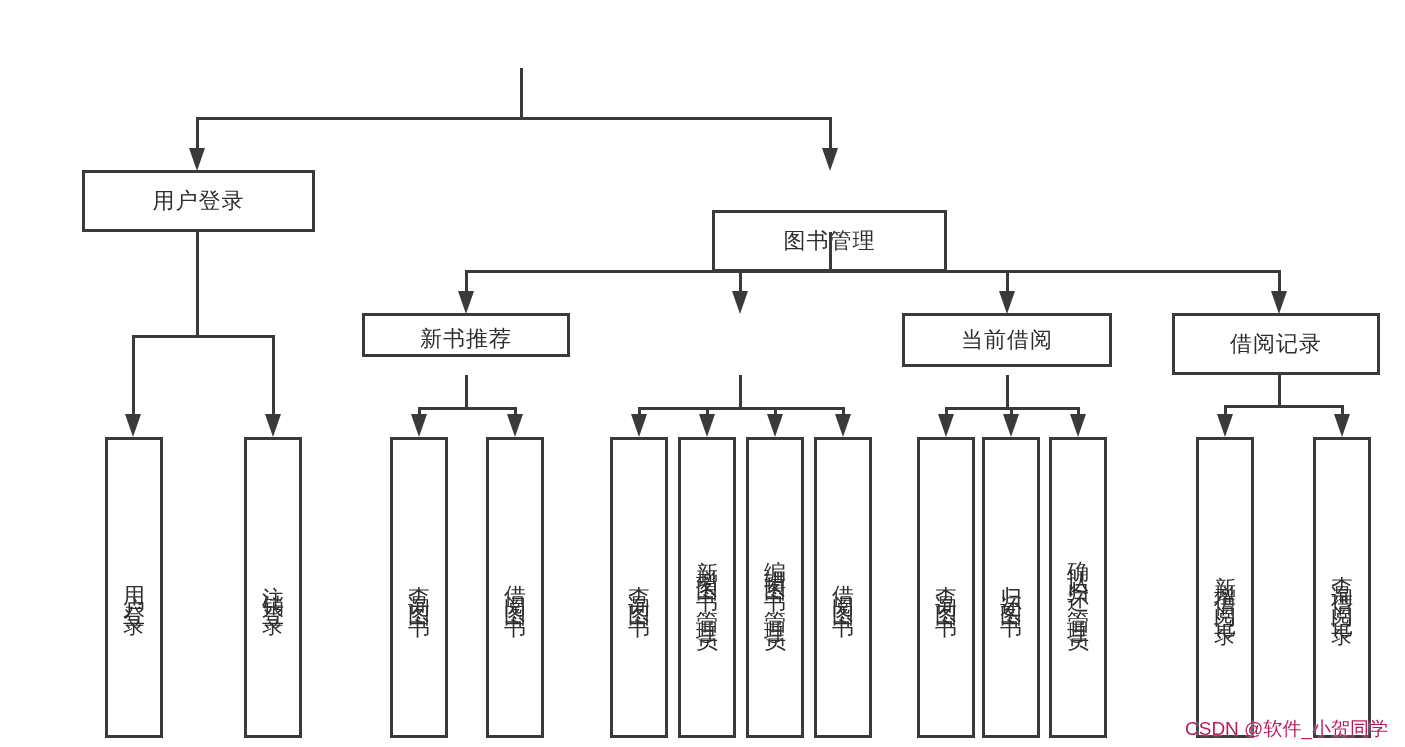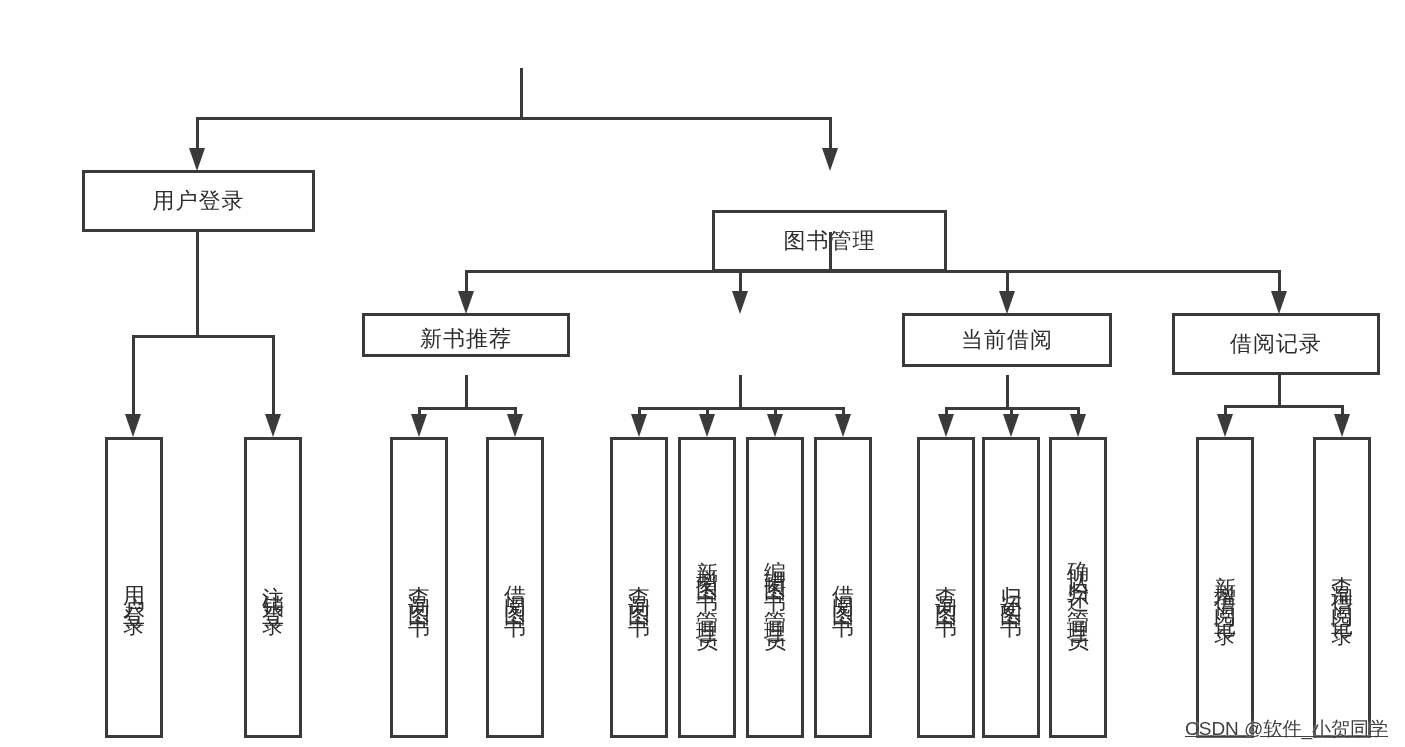--- a/index.html
+++ b/index.html
@@ -40,25 +40,24 @@
   .h{position:absolute;height:3px;background:#3a3a3a;}
   .arr{
     position:absolute;width:0;height:0;
     border-left:8px solid transparent;
     border-right:8px solid transparent;
     border-top:23px solid #3a3a3a;
   }
   .watermark{
     position:absolute;
     left:1185px;top:716px;
-    font-size:19px;color:#404040;
+    font-size:19px;color:#be185d;
     z-index:10;
     white-space:nowrap;
     text-shadow:0 0 3px #ffffff;
-    text-decoration:underline;
   }
 </style>
 </head>
 <body>
 
 <div id="canvas">
 
 
   <div class="v" style="left:520px;top:68px;height:49px;"></div>
   <div class="h" style="left:196px;top:117px;width:636px;"></div>

